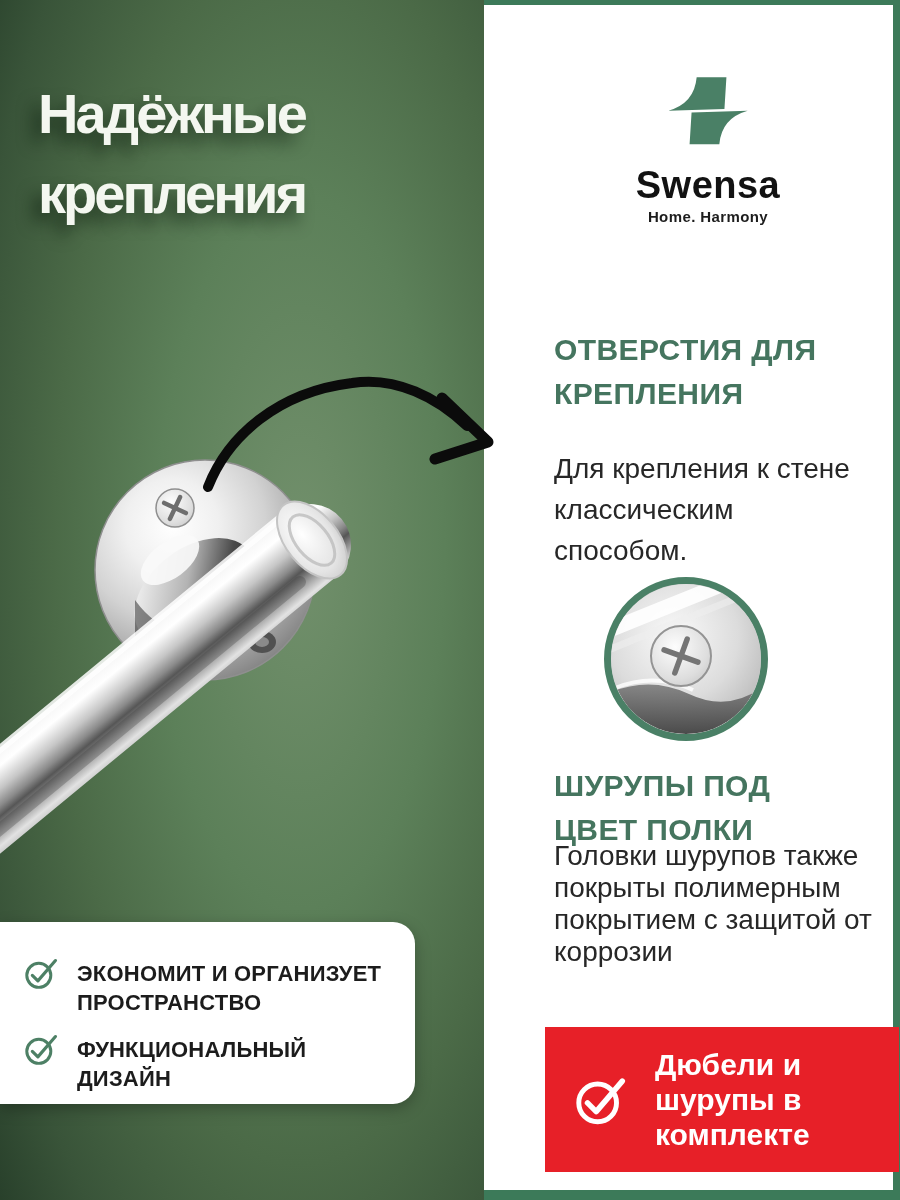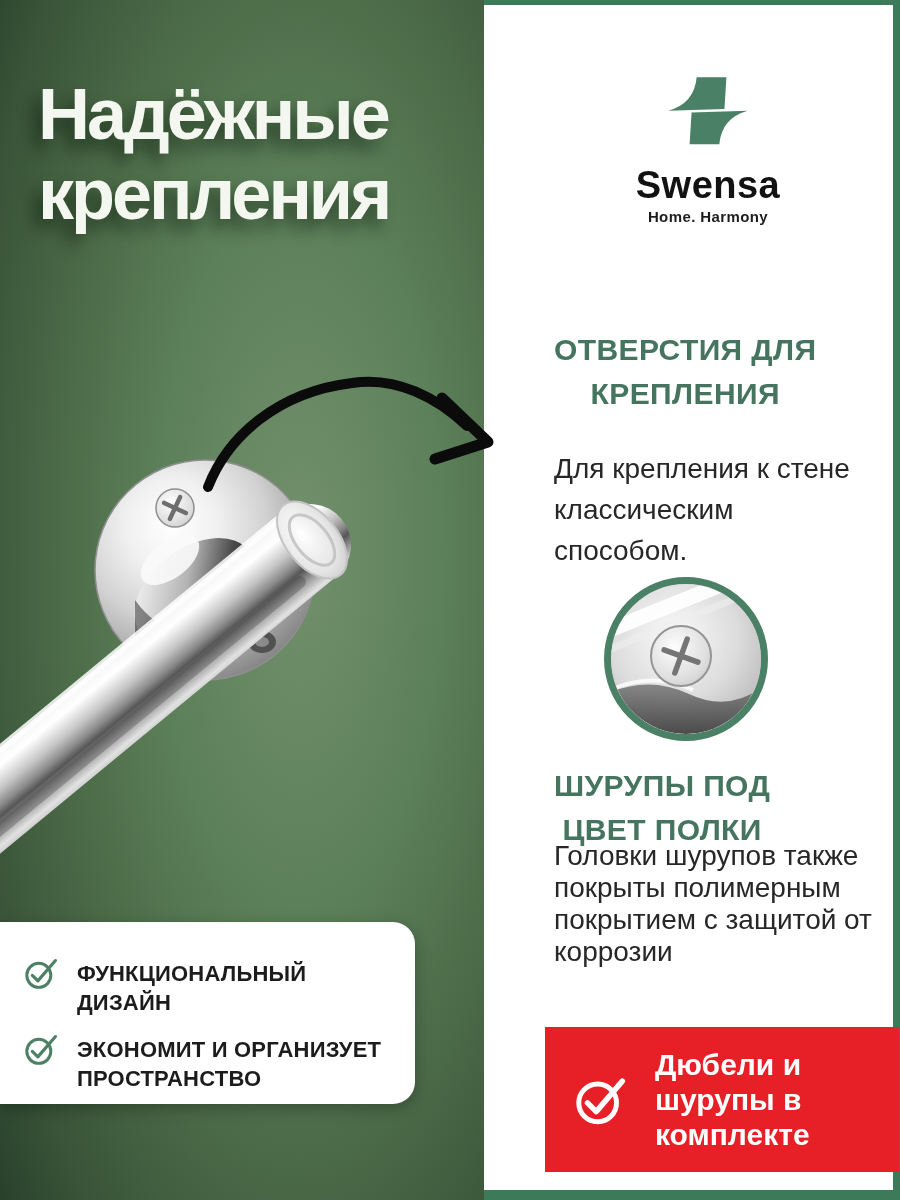--- a/index.html
+++ b/index.html
@@ -18,38 +18,38 @@
     position:relative;width:900px;height:1200px;margin:0 auto;
     background:var(--frame-green);overflow:hidden;
   }
   
   .photo{
     position:absolute;left:0;top:0;width:484px;height:1200px;z-index:1;
   }
   .photo svg{display:block;}
   .hero-title{
     position:absolute;left:38px;top:74px;z-index:2;
-    font-size:72px;line-height:80px;font-weight:800;letter-spacing:-3px;
+    font-size:56px;line-height:80px;font-weight:800;letter-spacing:-3px;
     color:var(--headline-white);white-space:pre-line;
     text-shadow:-8px 10px 16px rgba(8,22,10,.55);
   }
   .arrow-svg{position:absolute;left:180px;top:358px;z-index:6;}
   
   .panel{
     position:absolute;left:484px;top:5px;width:409px;height:1185px;
     background:#ffffff;z-index:2;
   }
   .brand{position:absolute;left:508px;top:66px;width:400px;text-align:center;z-index:3;}
   .brand-logo{display:block;margin:0 auto 14px auto;}
   .brand-name{font-size:38px;font-weight:800;color:#121212;letter-spacing:.5px;line-height:40px;}
   .brand-tagline{font-size:15px;font-weight:700;color:#1d1d1d;letter-spacing:.4px;margin-top:3px;}
   .section-heading{
     position:absolute;z-index:3;left:554px;
     font-size:30px;line-height:44px;font-weight:800;letter-spacing:.4px;
-    color:var(--heading-green);white-space:pre-line;text-align:center;
+    color:var(--heading-green);white-space:pre-line;
   }
   .section-body{
     position:absolute;z-index:3;left:554px;width:318px;
     font-size:28px;line-height:41px;font-weight:400;color:var(--text-dark);margin-top:16px;
   }
   .heading-1{top:328px;}
   .body-1{top:432px;}
   .heading-2{top:764px;}
   .body-2{top:824px;line-height:32px;}
   .inset{
@@ -232,24 +232,24 @@
 шурупы в
 комплекте</div>
   </div>
 
   <div class="features">
     <div class="feature-row">
       <svg class="check-icon" width="37" height="37" viewBox="0 0 40 40">
         <circle cx="16" cy="22" r="13" stroke-width="3.2"></circle>
         <path d="M9,22 L15,28 L34,6" stroke-width="3.4" stroke-linecap="round" stroke-linejoin="round"></path>
       </svg>
-      <div class="feature-label">ФУНКЦИОНАЛЬНЫЙ ДИЗАЙН</div>
+      <div class="feature-label">ЭКОНОМИТ И ОРГАНИЗУЕТ ПРОСТРАНСТВО</div>
     </div>
     <div class="feature-row">
       <svg class="check-icon" width="37" height="37" viewBox="0 0 40 40">
         <circle cx="16" cy="22" r="13" stroke-width="3.2"></circle>
         <path d="M9,22 L15,28 L34,6" stroke-width="3.4" stroke-linecap="round" stroke-linejoin="round"></path>
       </svg>
-      <div class="feature-label">ЭКОНОМИТ И ОРГАНИЗУЕТ ПРОСТРАНСТВО</div>
+      <div class="feature-label">ФУНКЦИОНАЛЬНЫЙ ДИЗАЙН</div>
     </div>
   </div>
 
 </div>
 
 </body></html>

